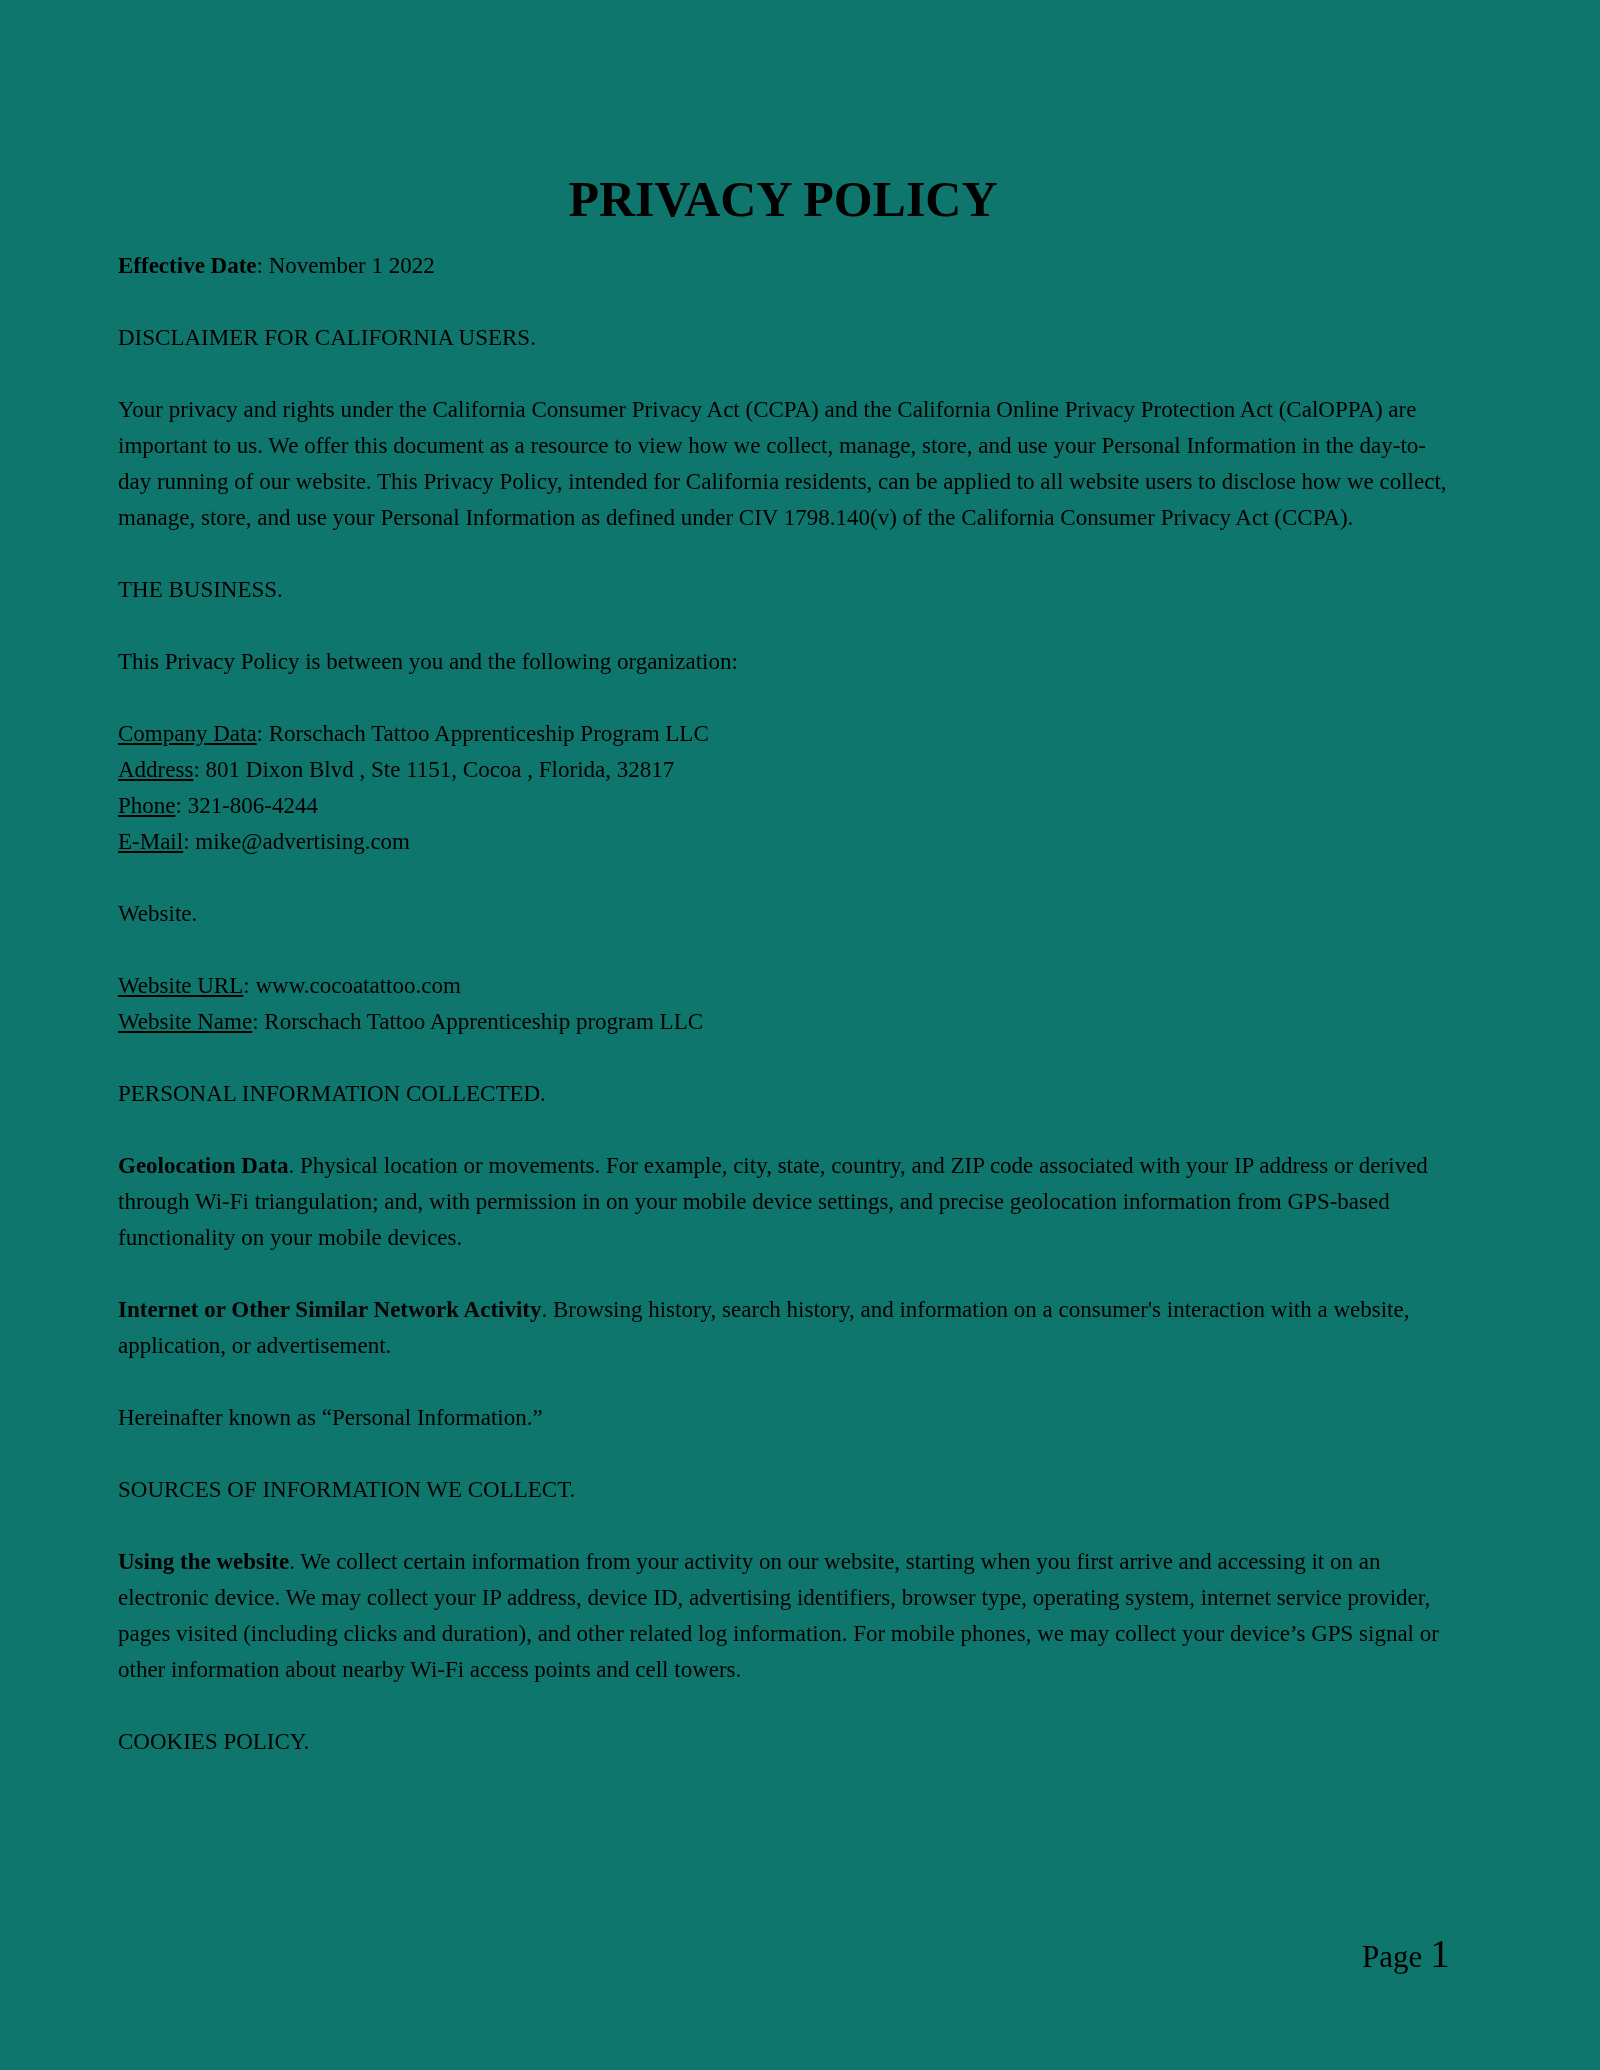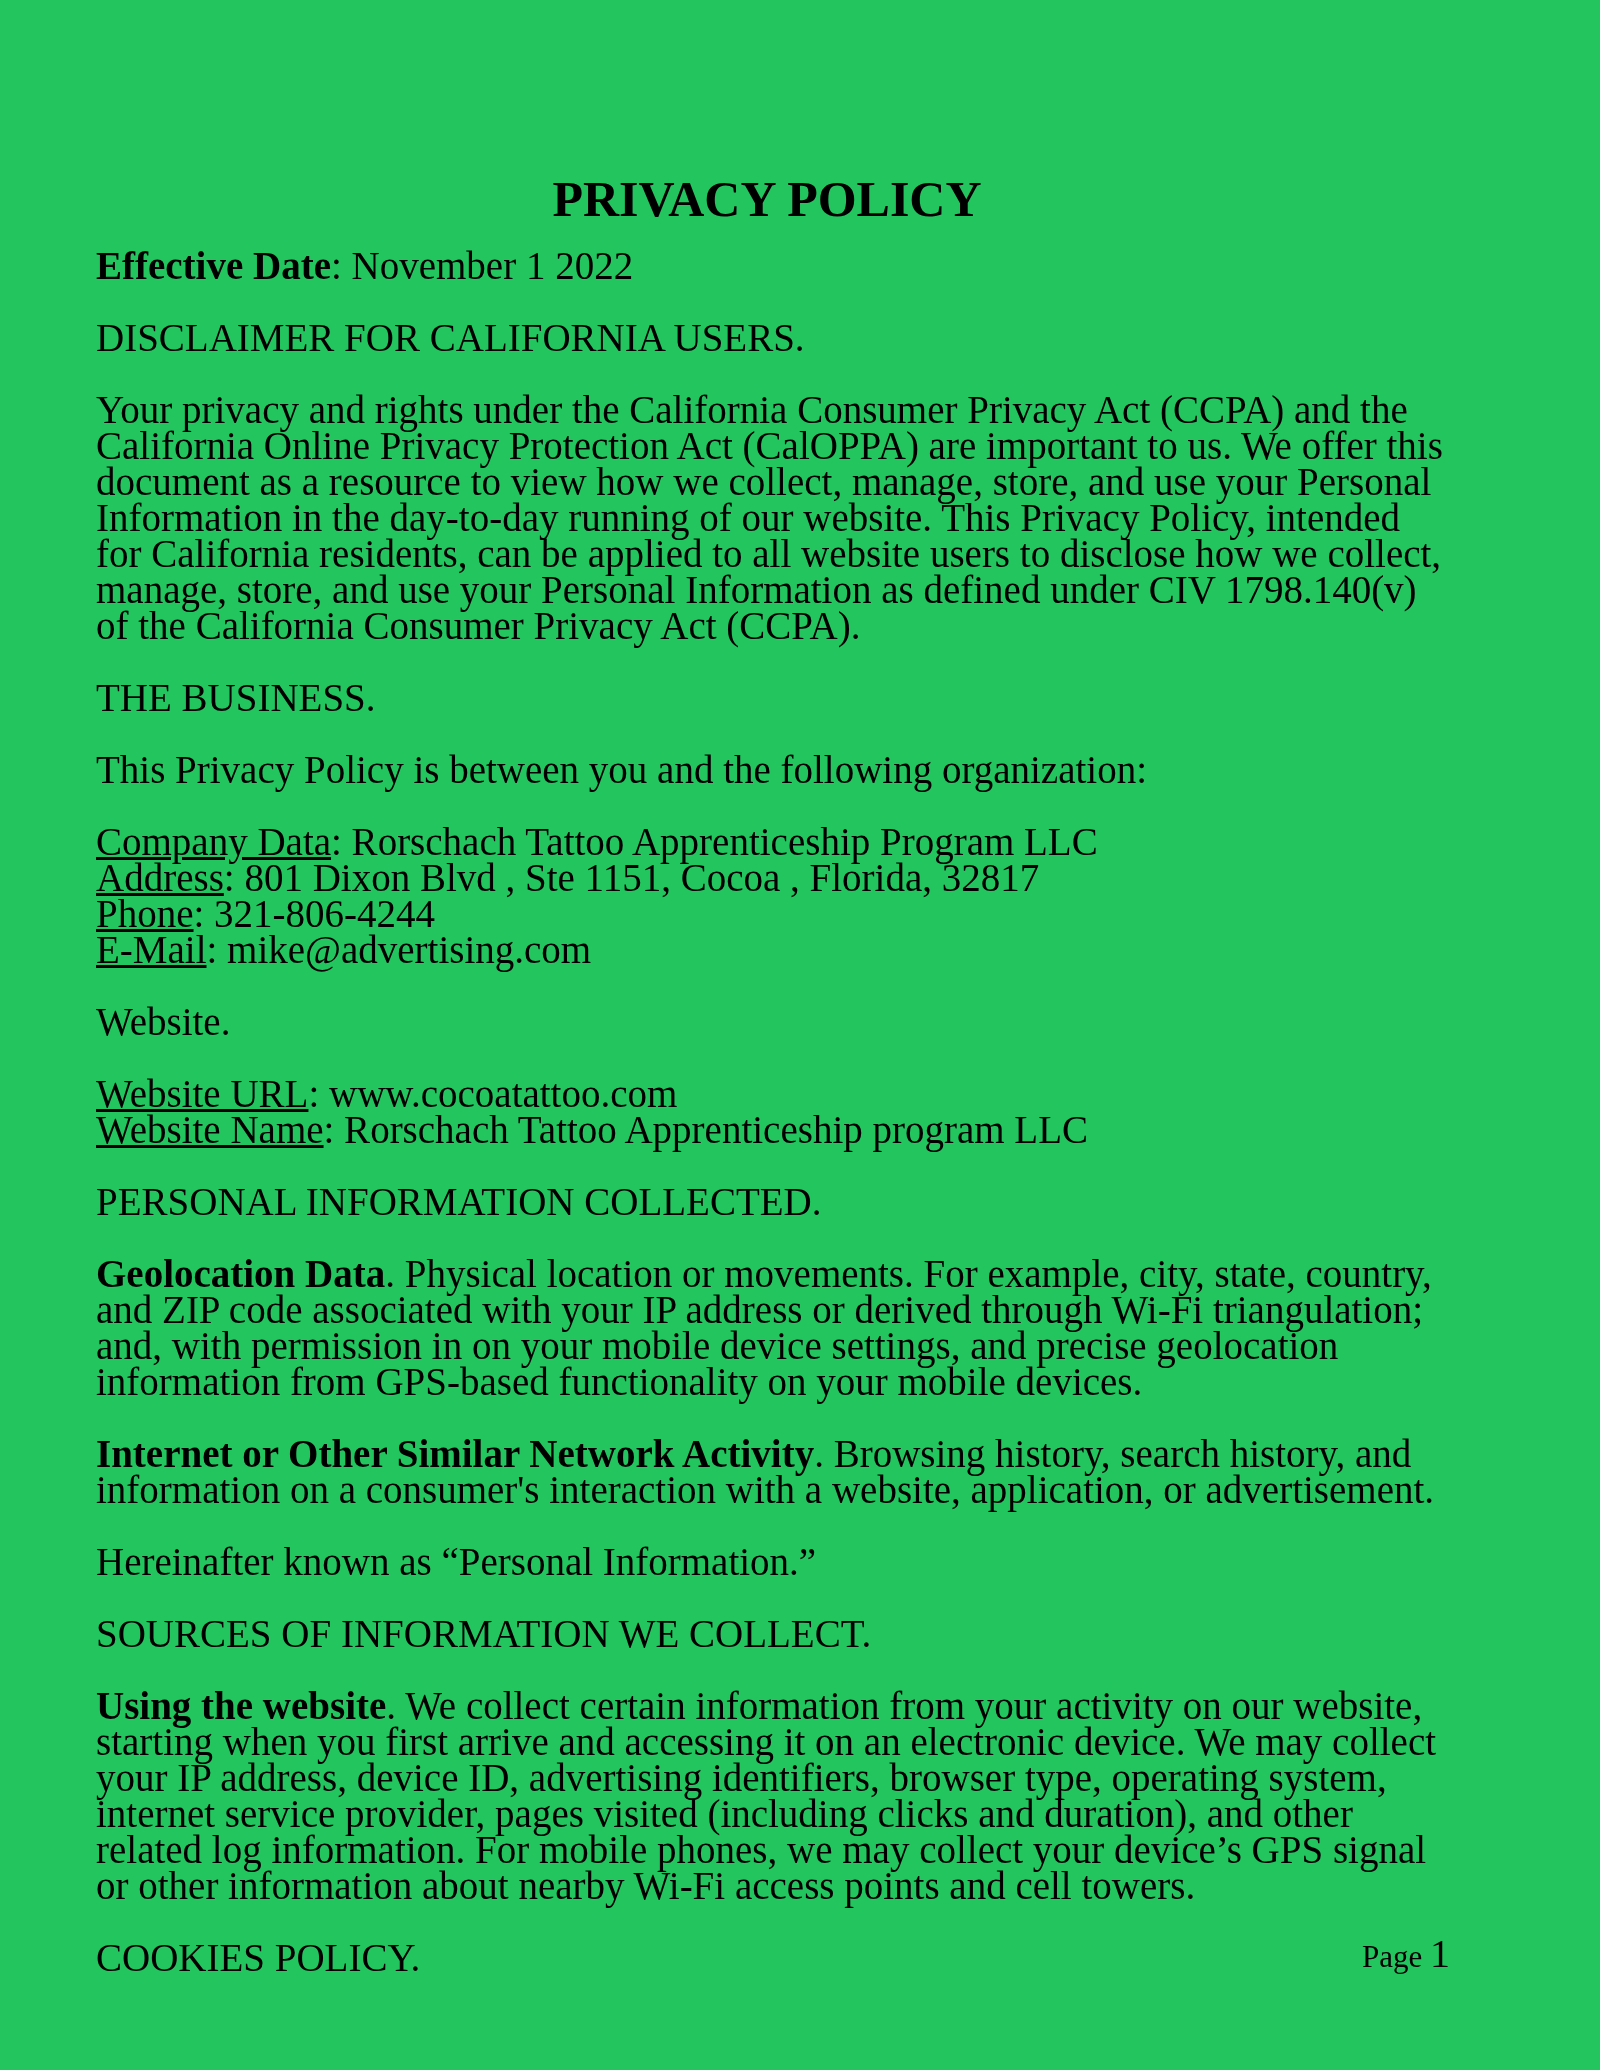--- a/index.html
+++ b/index.html
@@ -11,35 +11,35 @@
     width: 1600px;
     height: 2070px;
     overflow: hidden;
     font-family: "Liberation Serif", "DejaVu Serif", serif;
     color: #000000;
   }
   .page {
     box-sizing: border-box;
     width: 1600px;
     height: 2070px;
-    padding: 170px 150px 0 84px;
+    padding: 170px 150px 0 116px;
     position: relative;
-    background: #22c55e;
+    background: #0f766e;
   }
   .doc-title {
     margin: 0;
     font-size: 50px;
     line-height: 58px;
     font-weight: bold;
     text-align: center;
     white-space: nowrap;
   }
   .block {
-    margin: 36px 0 0 12px;
-    font-size: 39px;
+    margin: 36px 0 0 2px;
+    font-size: 23px;
     line-height: 36px;
   }
   .block.first {
     margin-top: 20px;
   }
   .bold { font-weight: bold; }
   .ul   { text-decoration: underline; }
   .heading-text { font-weight: normal; }
   .footer {
     position: absolute;

